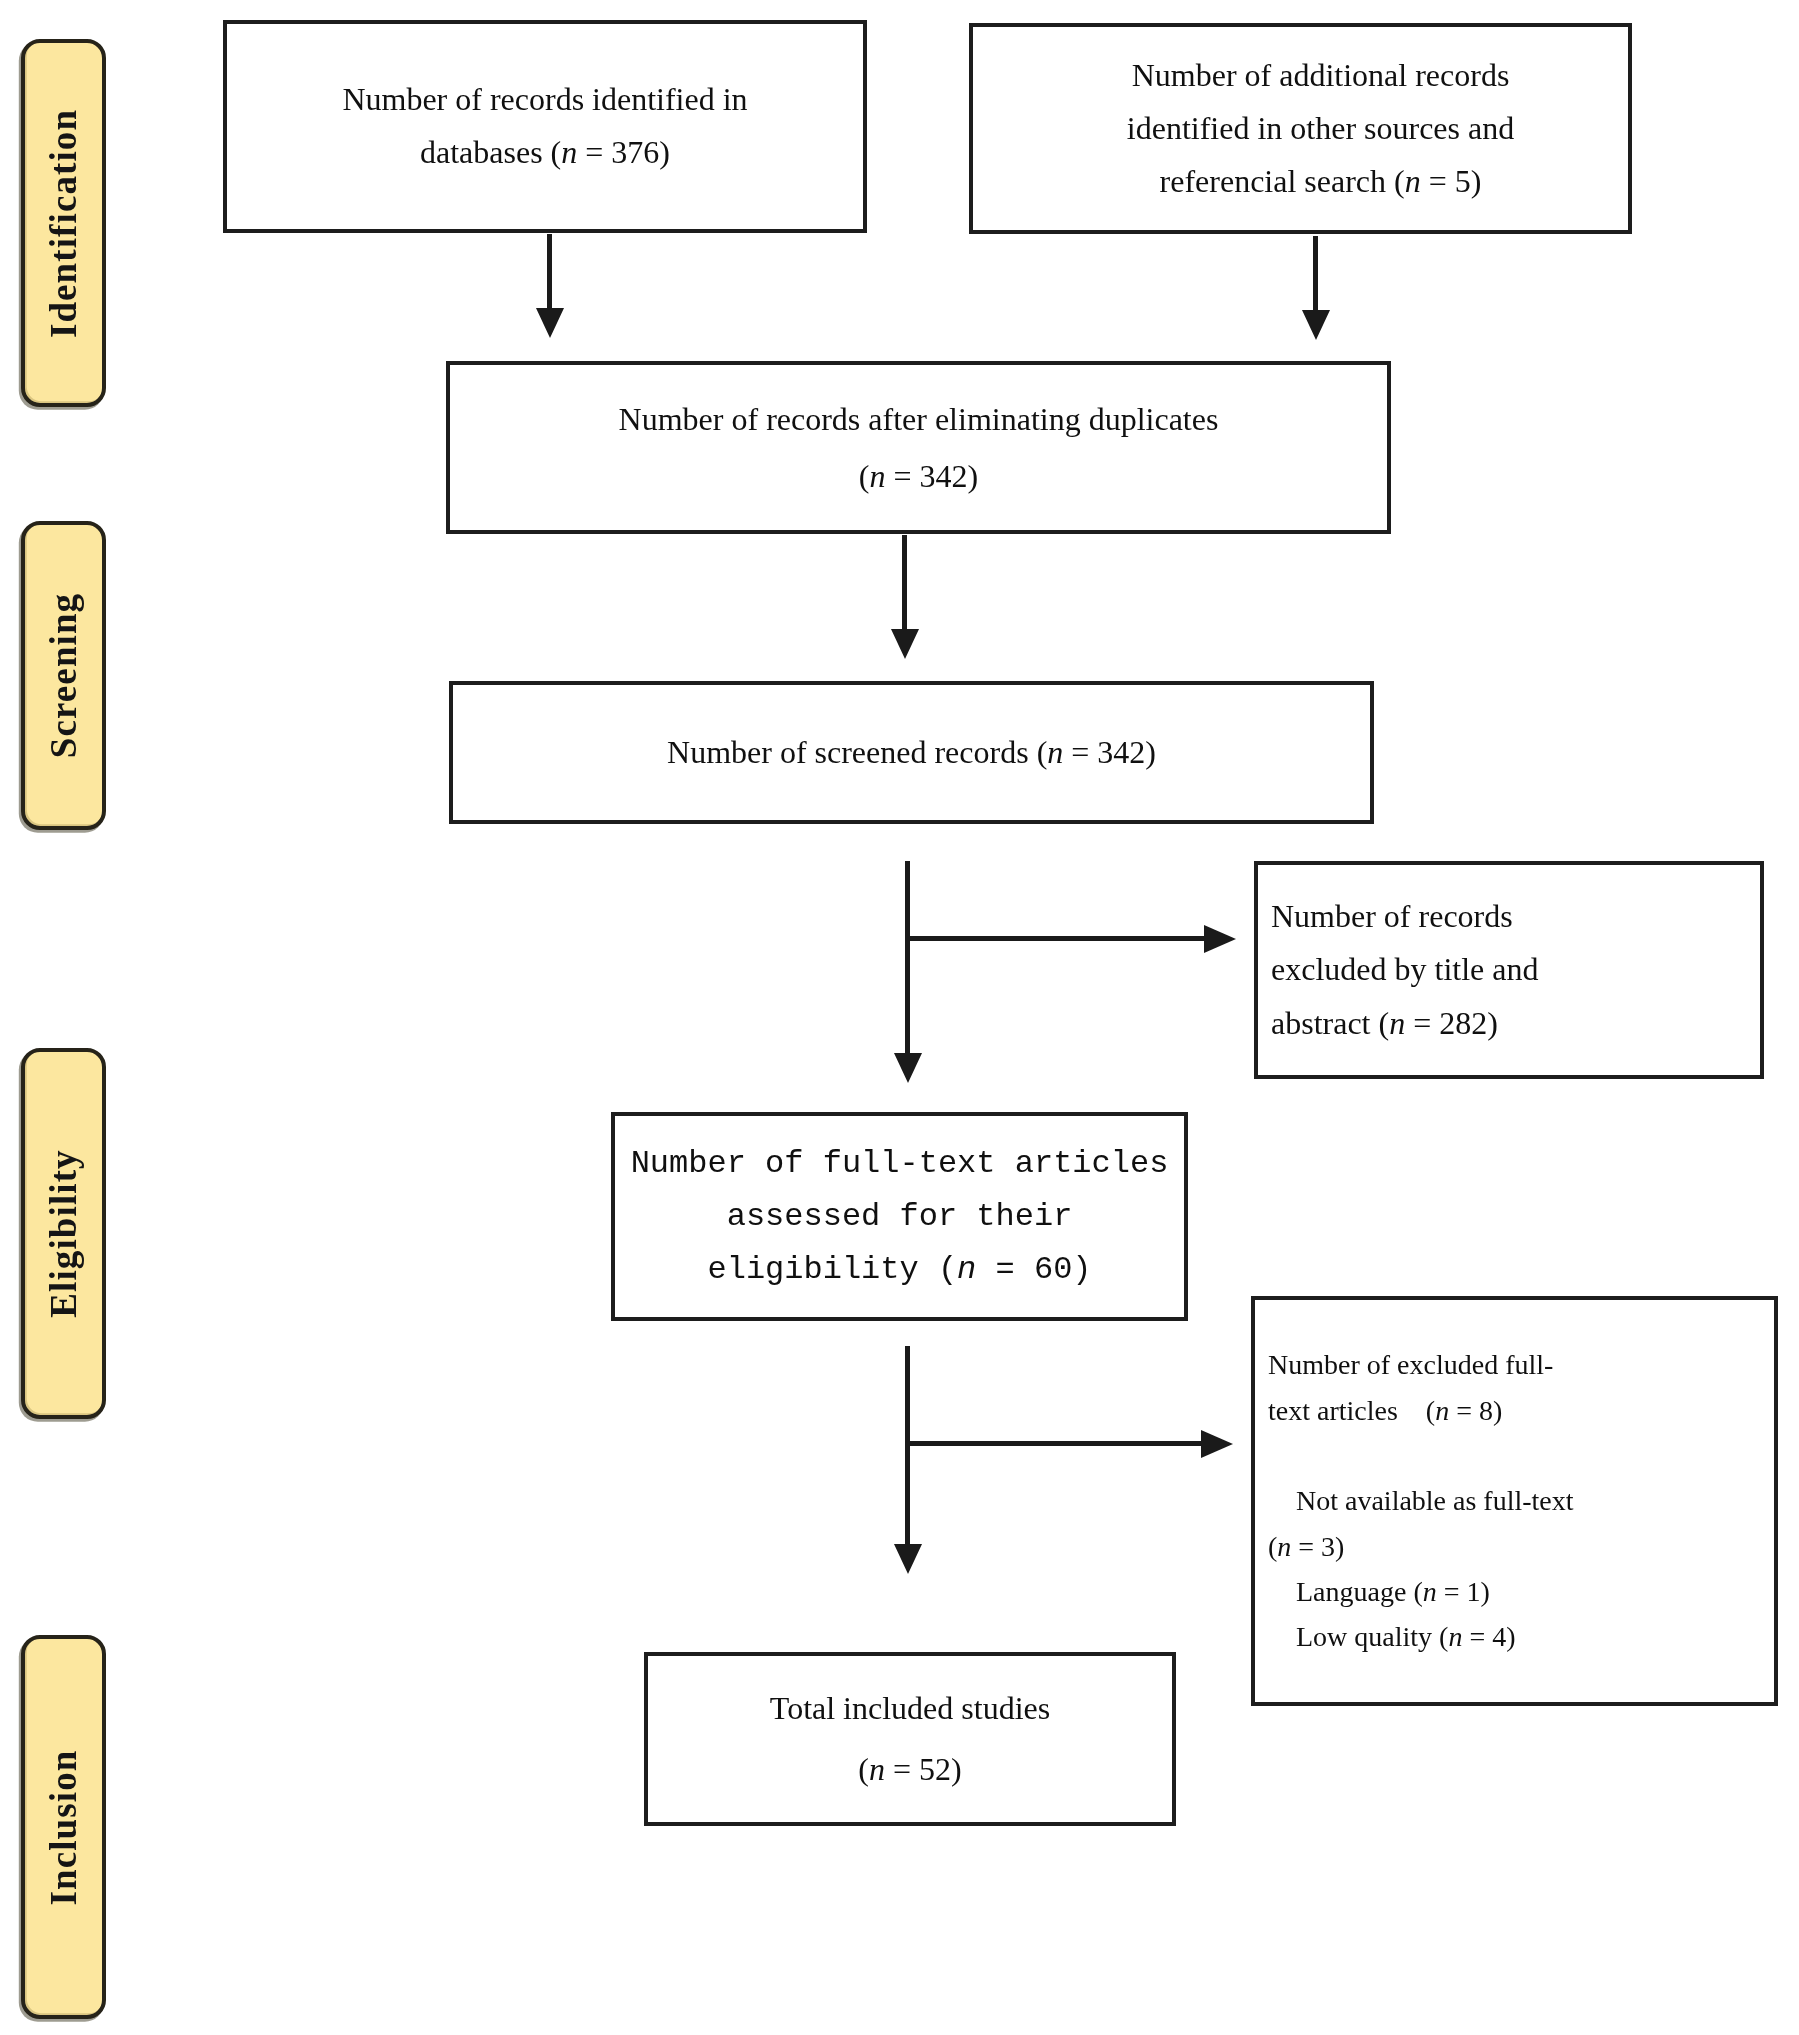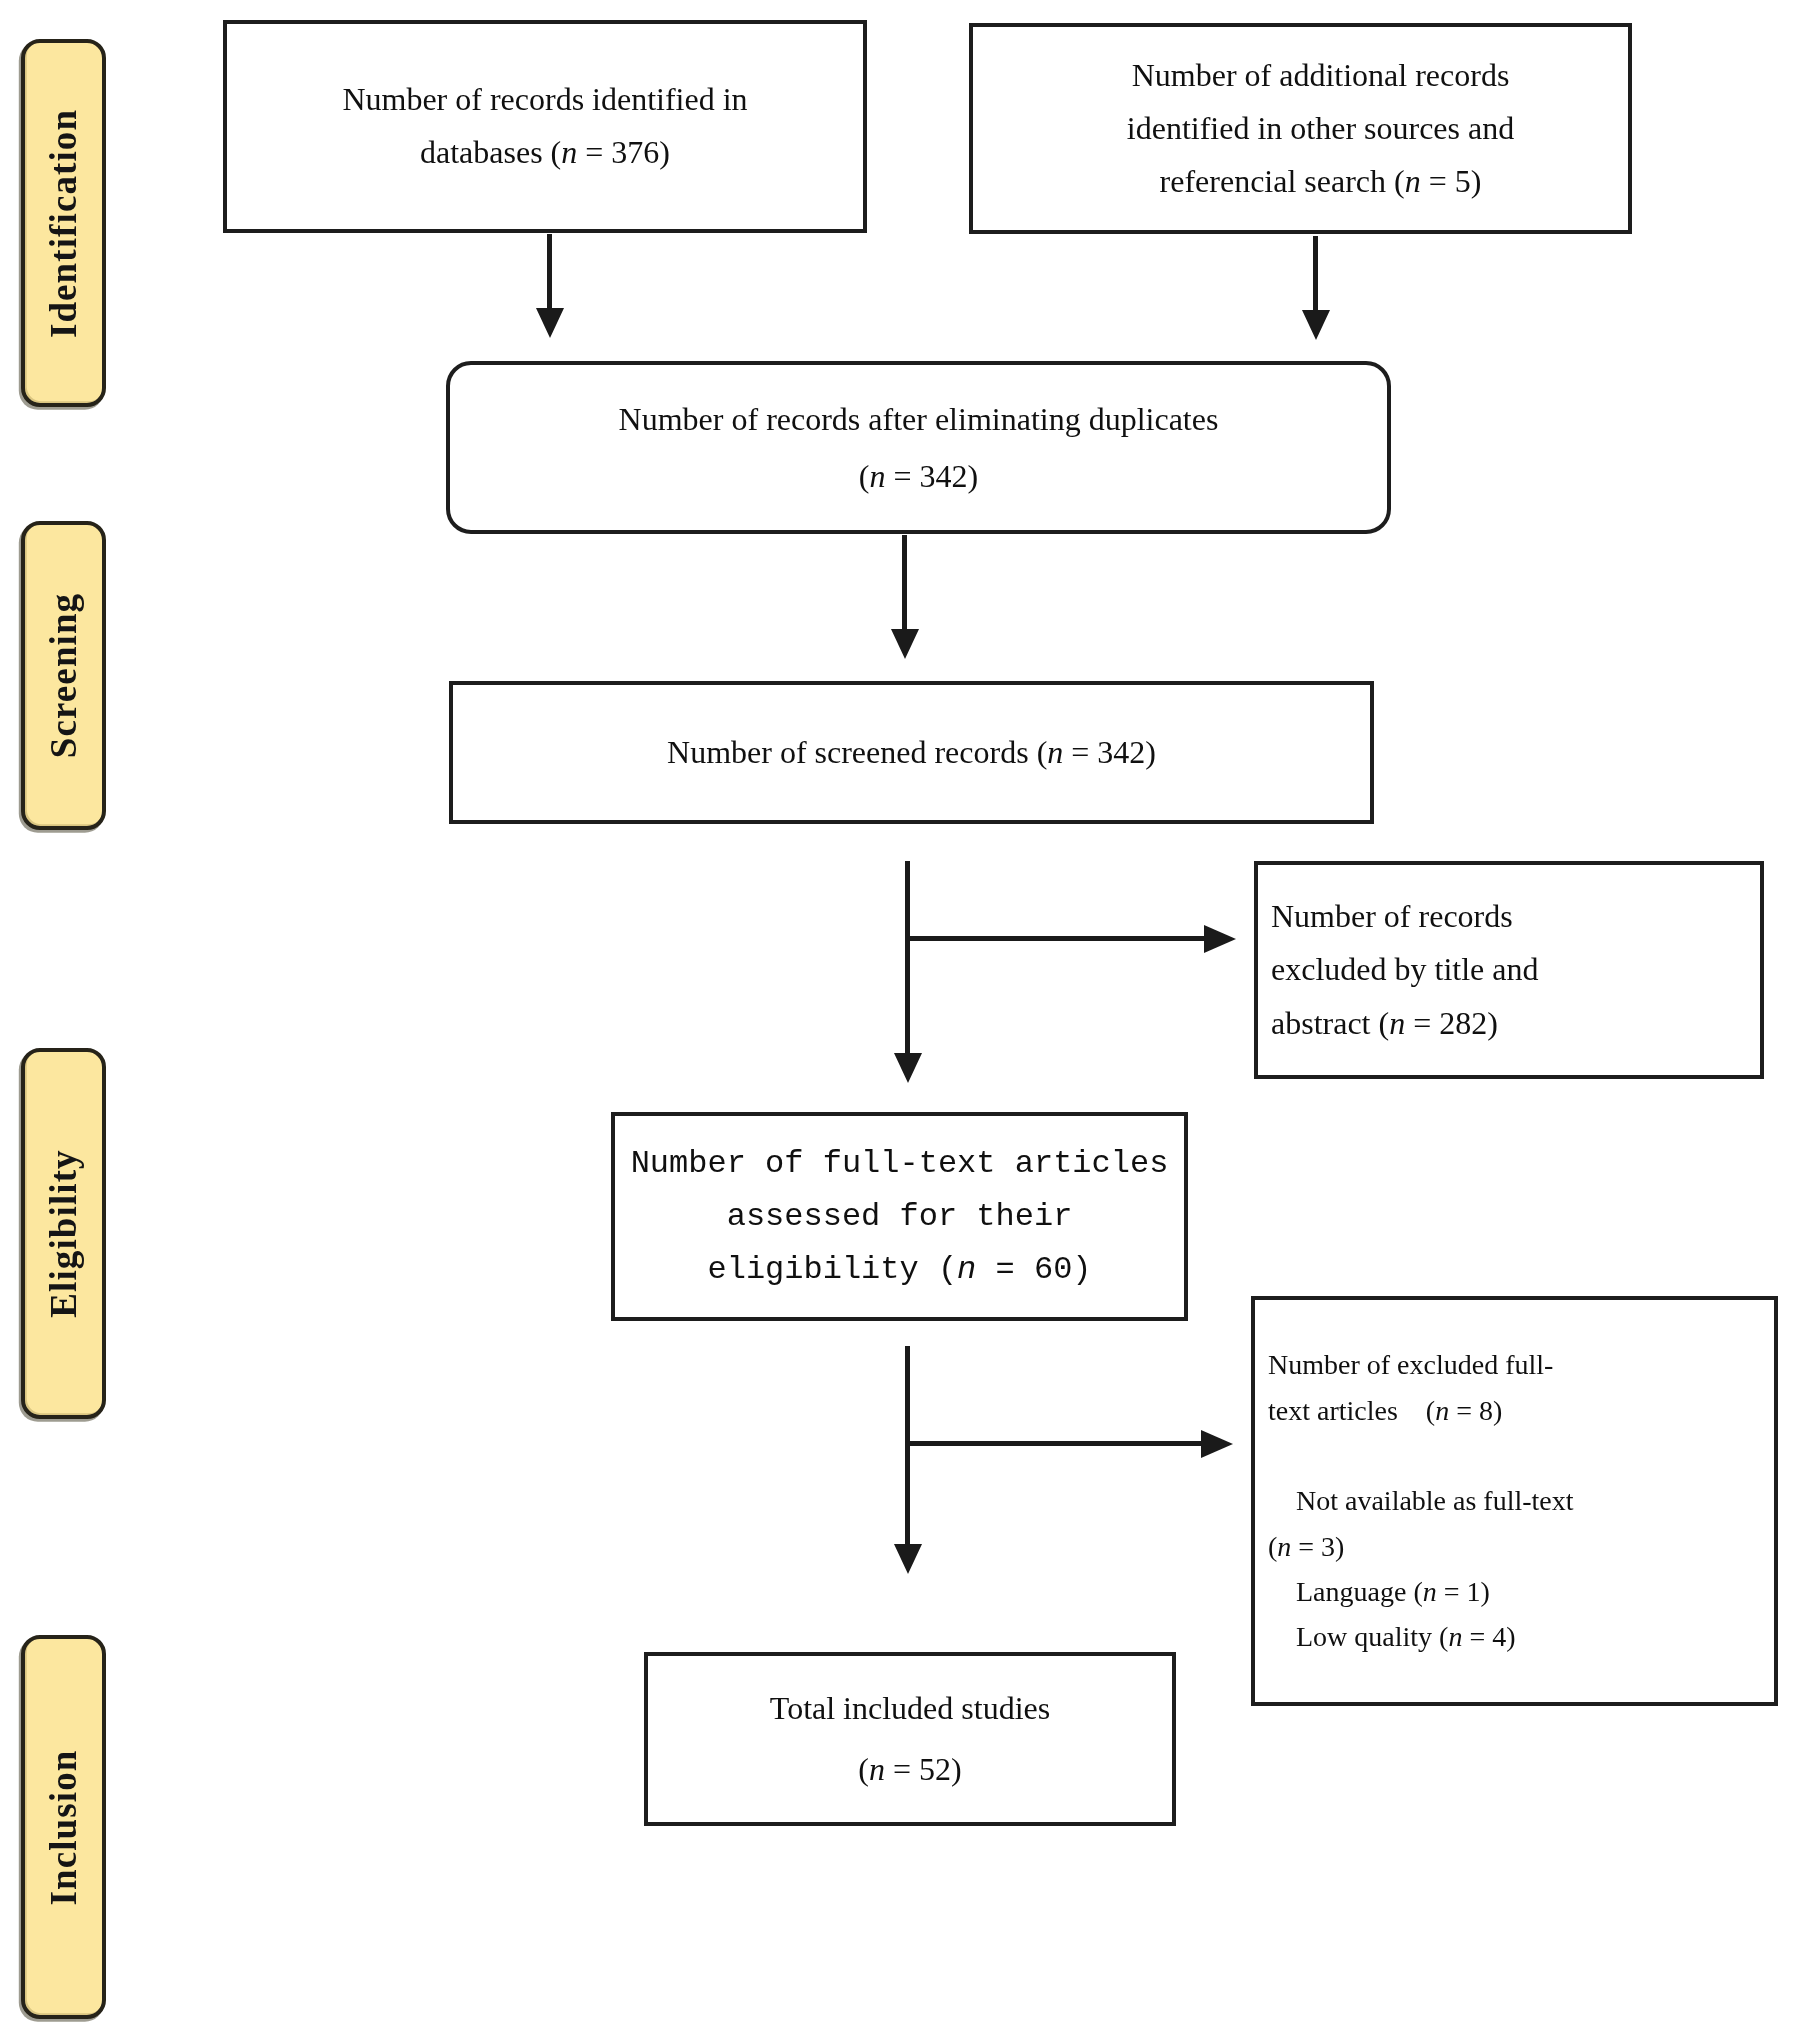--- a/index.html
+++ b/index.html
@@ -96,21 +96,21 @@
     <p>Number of records identified in
 databases (<i>n</i> = 376)</p>
   </div>
 
   <div class="box" style="left:969px;top:23.4px;width:663px;height:211px;padding-left:40px;">
     <p>Number of additional records
 identified in other sources and
 referencial search (<i>n</i> = 5)</p>
   </div>
 
-  <div class="box duplicates" style="left:446px;top:361px;width:945px;height:173px;border-radius:25px;">
+  <div class="box duplicates" style="left:446px;top:361px;width:945px;height:173px;">
     <p>Number of records after eliminating duplicates
 (<i>n</i> = 342)</p>
   </div>
 
   <div class="box" style="left:449px;top:681px;width:925px;height:143px;">
     <p>Number of screened records (<i>n</i> = 342)</p>
   </div>
 
   <div class="box align-left" style="left:1254px;top:861px;width:510px;height:218px;">
     <p>Number of records

